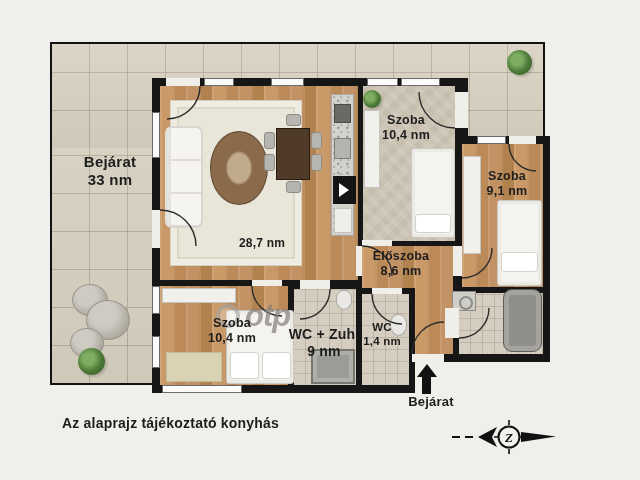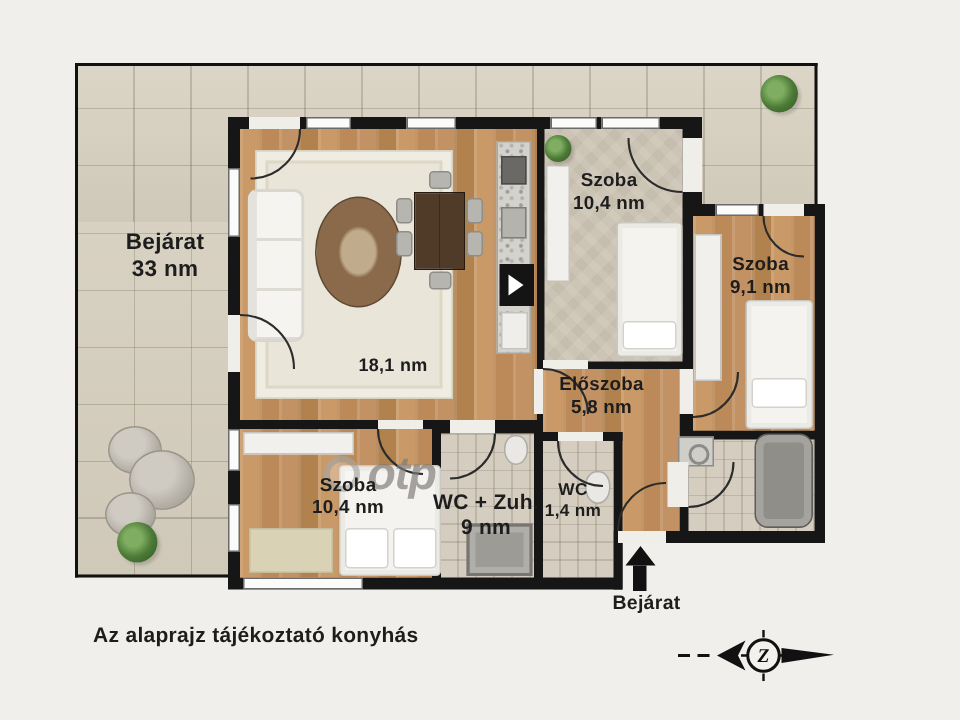--- a/index.html
+++ b/index.html
@@ -193,33 +193,33 @@
   <div class="watermark" style="left:216px;top:298px;">
     <span class="wm-logo"></span>
     <span class="wm-otp">otp</span>
   </div>
 
   <div class="lbl" style="left:68px;top:153px;width:84px;font-size:15px;">
     <div>Bejárat</div>
     <div>33 nm</div>
   </div>
   <div class="lbl" style="left:165px;top:236px;width:194px;font-size:12px;">
-    <div>18,1 nm</div>
+    <div>28,7 nm</div>
   </div>
   <div class="lbl" style="left:374px;top:113px;width:64px;font-size:12.5px;">
     <div>Szoba</div>
     <div>10,4 nm</div>
   </div>
   <div class="lbl" style="left:477px;top:169px;width:60px;font-size:12.5px;">
     <div>Szoba</div>
     <div>9,1 nm</div>
   </div>
   <div class="lbl" style="left:360px;top:249px;width:82px;font-size:12.5px;">
     <div>Előszoba</div>
-    <div>5,8 nm</div>
+    <div>8,6 nm</div>
   </div>
   <div class="lbl" style="left:196px;top:316px;width:72px;font-size:12.5px;">
     <div>Szoba</div>
     <div>10,4 nm</div>
   </div>
   <div class="lbl" style="left:288px;top:326px;width:72px;font-size:14px;">
     <div>WC + Zuh.</div>
     <div>9 nm</div>
   </div>
   <div class="lbl" style="left:356px;top:320px;width:52px;font-size:11.5px;">

